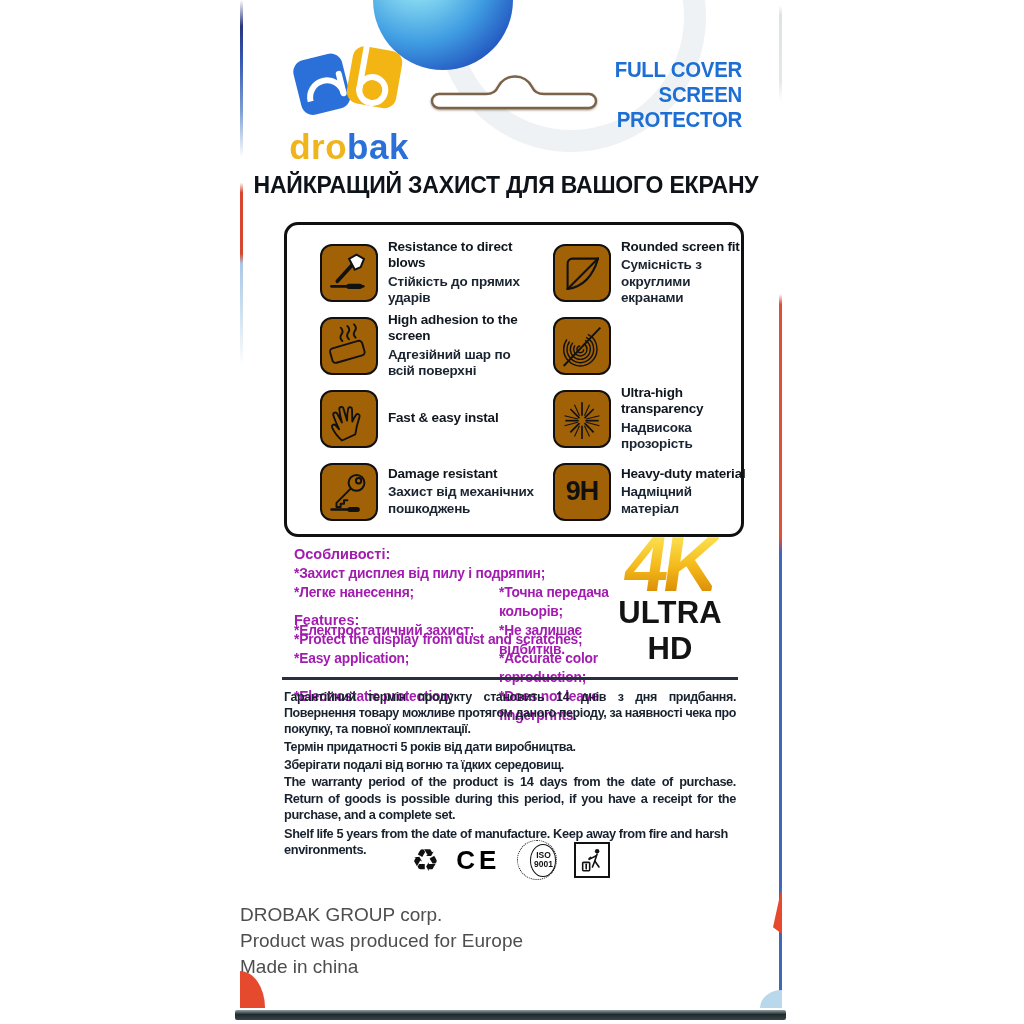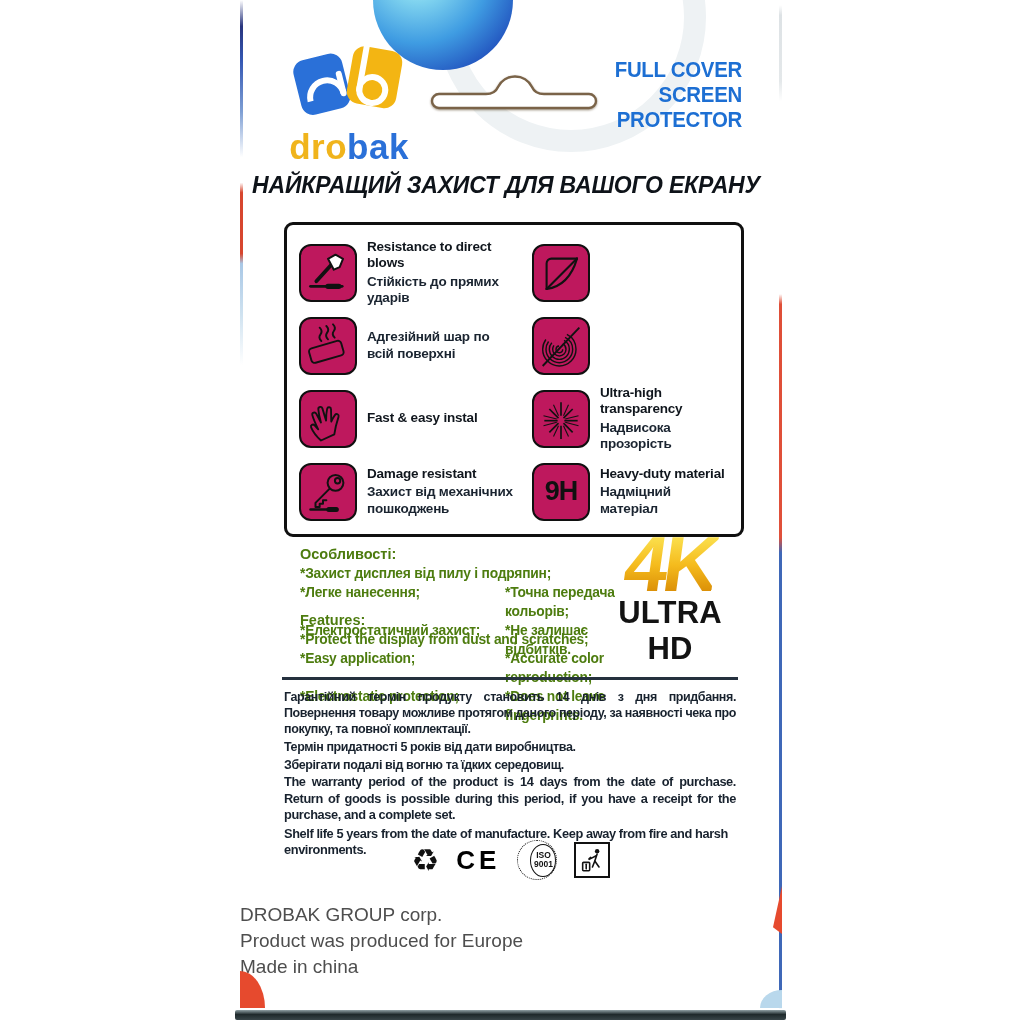--- a/index.html
+++ b/index.html
@@ -35,36 +35,36 @@
   
   .logo{position:absolute;left:42px;top:40px;width:134px;text-align:center;z-index:4;}
   .wordmark{font-size:35px;font-weight:700;line-height:1;margin-top:3px;letter-spacing:0.5px;}
   .wordmark .dro{color:#f0b41c;} .wordmark .bak{color:#2a70d8;}
 
   .tagline{position:absolute;right:40px;top:58px;text-align:right;color:#1d6fd3;
            font-size:21.5px;font-weight:700;line-height:25px;letter-spacing:-0.3px;
            transform:scaleX(.95);transform-origin:right top;z-index:4;}
 
   .headline{position:absolute;left:0;right:10px;top:172px;text-align:center;
-            font-size:23px;font-weight:700;color:#0e1319;letter-spacing:-0.2px;z-index:4;font-style:italic;}
+            font-size:23px;font-weight:700;color:#0e1319;letter-spacing:-0.2px;z-index:4;}
 
   
   .panel{position:absolute;left:44px;top:222px;width:460px;height:315px;border:3px solid #101010;
-         border-radius:9px;box-sizing:border-box;padding:11px 0 0 12px;display:grid;
+         border-radius:14px;box-sizing:border-box;padding:11px 0 0 33px;display:grid;
          grid-template-columns:233px 196px;grid-auto-rows:73px;z-index:4;background:#fff;}
   .cell{display:flex;align-items:center;gap:10px;}
   .ibox{flex:0 0 auto;width:58px;height:58px;border:2.5px solid #101010;border-radius:12px;
-        box-sizing:border-box;display:flex;align-items:center;justify-content:center;background:#be185d;}
+        box-sizing:border-box;display:flex;align-items:center;justify-content:center;background:#a16207;}
   .ibox.nineh{font-size:27px;font-weight:700;letter-spacing:-1px;color:#101010;}
   .ctext{display:flex;flex-direction:column;gap:2px;max-width:152px;}
   .t-en{font-size:13.5px;font-weight:700;color:#10161d;letter-spacing:-0.2px;line-height:1.2;}
   .t-uk{font-size:13.5px;font-weight:700;color:#1a2430;letter-spacing:-0.2px;line-height:1.2;}
 
   
-  .featblock{position:absolute;left:60px;width:330px;color:#4d7c0f;z-index:4;}
+  .featblock{position:absolute;left:54px;width:330px;color:#a21caf;z-index:4;}
   .fb-head{font-weight:700;font-size:14.5px;line-height:19px;}
   .fb-line{font-weight:700;font-size:13.8px;line-height:19px;letter-spacing:-0.2px;}
   .fb-cols{display:grid;grid-template-columns:205px auto;}
   .uk-block{top:545px;} .en-block{top:611px;}
 
   .badge4k{position:absolute;left:352px;top:533px;width:156px;text-align:center;z-index:4;}
   .fourk{display:inline-block;font-size:78px;font-weight:800;line-height:0.82;transform:skewX(-8deg);
          background:linear-gradient(180deg,#fbe14f 5%,#f5bb1d 50%,#d98c05 95%);
          -webkit-background-clip:text;background-clip:text;color:transparent;letter-spacing:-5px;}
   .uhd{font-size:31px;font-weight:800;color:#131313;letter-spacing:0.2px;margin-top:-2px;}
@@ -157,34 +157,39 @@
       <div class="cell">
         <div class="ibox">
           <svg width="48" height="48" viewBox="0 0 60 60">
               <g fill="none" stroke="#111" stroke-width="2.6" stroke-linecap="round">
             <path d="M12 50 V18 a6 6 0 0 1 6 -6 h32"></path>
             <path d="M12 50 Q40 46 50 12"></path>
             <path d="M12 50 L50 12"></path>
           </g>
             </svg>
         </div>
+        <div class="ctext">
+            <span class="t-en">Rounded screen fit</span>
+            <span class="t-uk">Сумісність з округлими екранами</span>
+          </div>
       </div>
 
       <div class="cell">
         <div class="ibox">
           <svg width="50" height="50" viewBox="0 0 60 60">
               <g fill="none" stroke="#111" stroke-width="2.3" stroke-linecap="round">
             <rect x="8" y="28" width="40" height="18" rx="4" transform="rotate(-16 28 37)"></rect>
             <path d="M22 24 q-4 -4 -1 -8 q3 -4 -1 -8"></path>
             <path d="M30 22 q-4 -4 -1 -8 q3 -4 -1 -8"></path>
             <path d="M38 20 q-4 -4 -1 -8 q3 -4 -1 -8"></path>
           </g>
             </svg>
         </div>
         <div class="ctext">
+            <span class="t-en">High adhesion to the screen</span>
             <span class="t-uk">Адгезійний шар по всій поверхні</span>
           </div>
       </div>
 
       <div class="cell">
         <div class="ibox">
           <svg width="50" height="50" viewBox="0 0 60 60">
               <g fill="none" stroke="#111" stroke-width="1.7">
             <circle cx="28" cy="34" r="4" stroke-dasharray="18 7"></circle>
             <circle cx="28" cy="34" r="8" stroke-dasharray="30 12"></circle>

